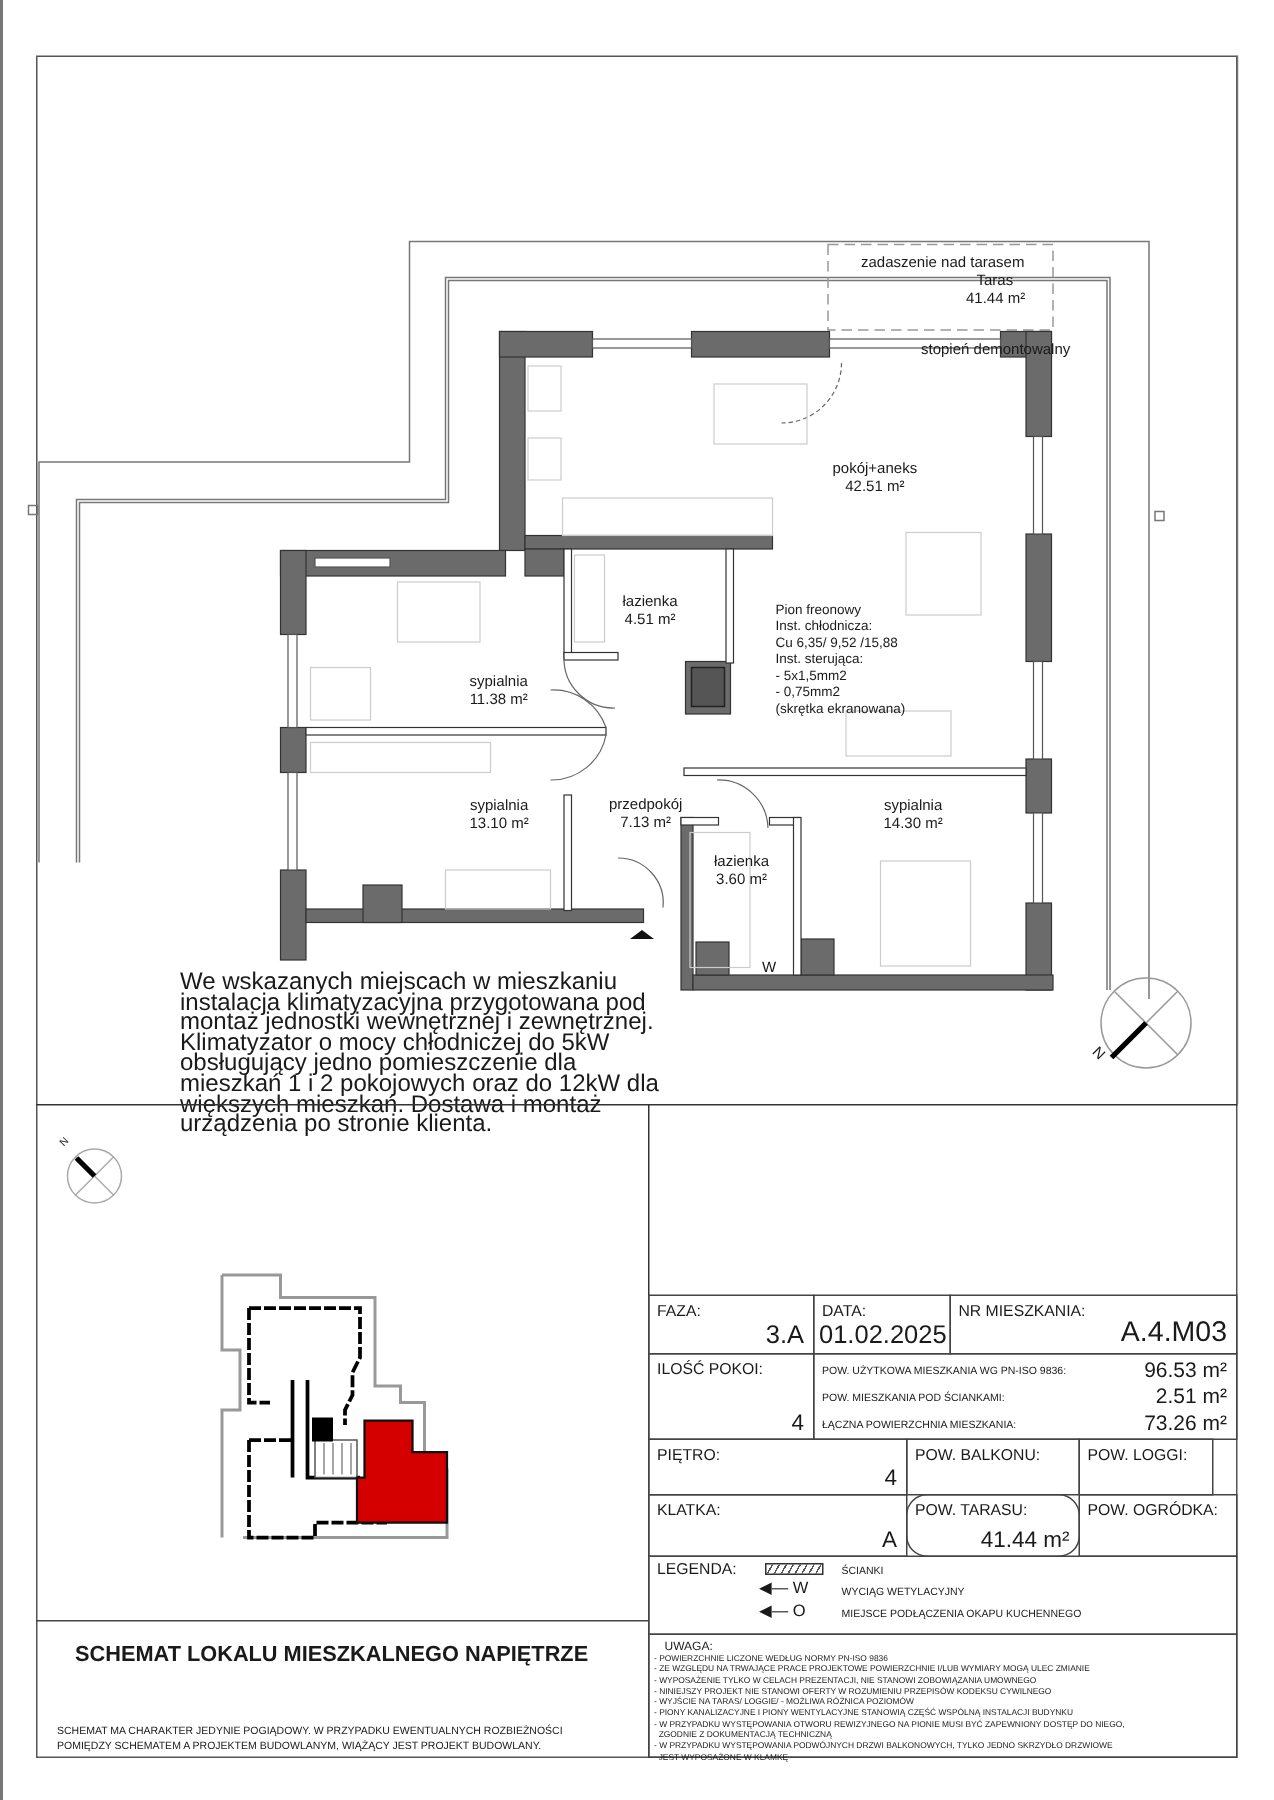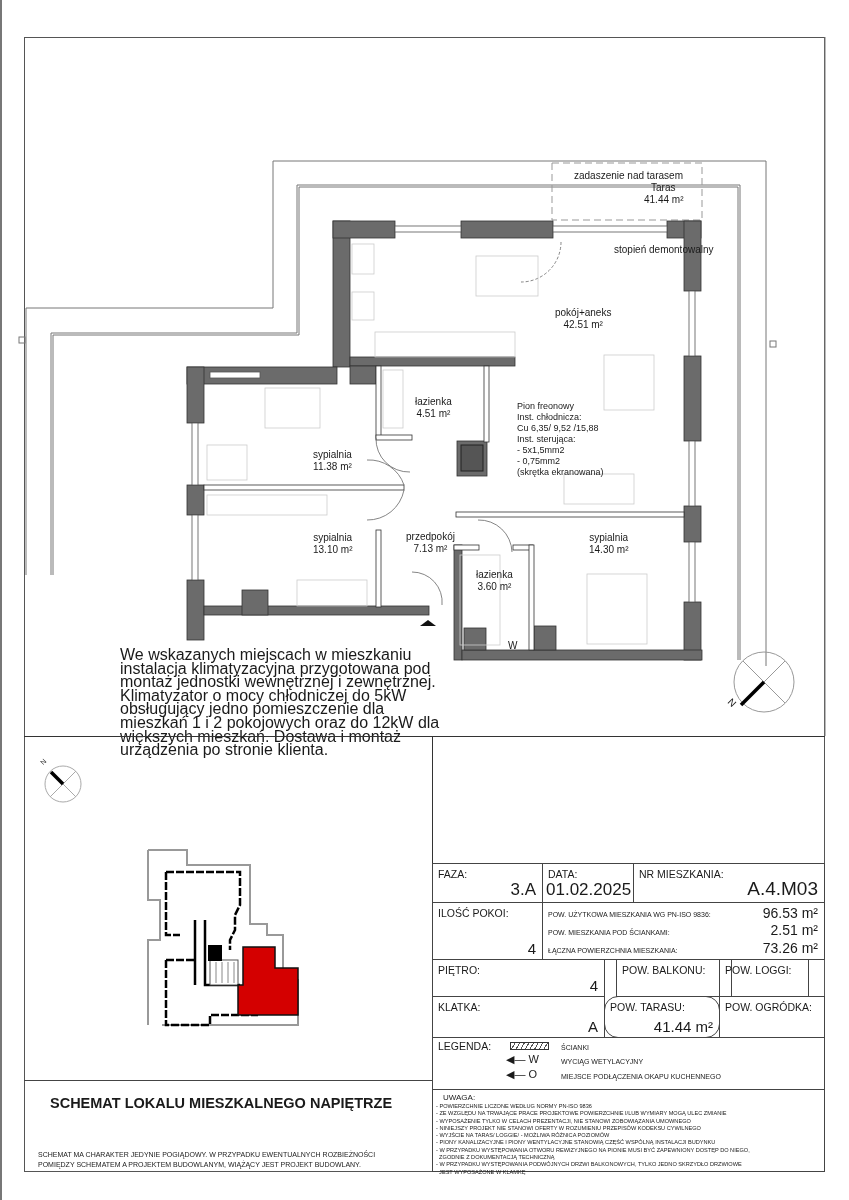--- a/index.html
+++ b/index.html
@@ -122,21 +122,21 @@
     <circle cx="764" cy="682" r="30" fill="none" stroke="#999"></circle>
     <line x1="743" y1="661" x2="785" y2="703" stroke="#999"></line>
     <line x1="785" y1="661" x2="743" y2="703" stroke="#999"></line>
     <line x1="764" y1="682" x2="741" y2="705" stroke="#000" stroke-width="3.5"></line>
   </g>
 </svg>
 
 <div class="lbl" style="left:574px;top:170px;">zadaszenie nad tarasem</div>
 <div class="lbl" style="left:651px;top:182px;">Taras</div>
 <div class="lbl" style="left:644px;top:194px;">41.44 m²</div>
-<div class="lbl" style="left:566px;top:244px;padding-left:48px;">stopień demontowalny</div>
+<div class="lbl" style="left:566px;top:228px;padding-left:48px;">stopień demontowalny</div>
 
 <div class="lbl" style="left:555px;top:307px;"><span>pokój+aneks</span><br><span>42.51 m²</span></div>
 <div class="lbl" style="left:415px;top:396px;"><span>łazienka</span><br><span>4.51 m²</span></div>
 <div class="lbl" style="left:313px;top:449px;"><span>sypialnia</span><br><span>11.38 m²</span></div>
 <div class="lbl" style="left:313px;top:532px;"><span>sypialnia</span><br><span>13.10 m²</span></div>
 <div class="lbl" style="left:406px;top:531px;"><span>przedpokój</span><br><span>7.13 m²</span></div>
 <div class="lbl" style="left:476px;top:569px;"><span>łazienka</span><br><span>3.60 m²</span></div>
 <div class="lbl" style="left:589px;top:532px;"><span>sypialnia</span><br><span>14.30 m²</span></div>
 
 <div class="note-plan" style="left:517px;top:401px;">Pion freonowy
@@ -219,21 +219,21 @@
     <div class="abs small" style="left:5px;top:26px;">POW. MIESZKANIA POD  ŚCIANKAMI:</div>
     <div class="abs" style="right:6px;top:19px;font-size:14px;">2.51 m²</div>
     <div class="abs small" style="left:5px;top:44px;">ŁĄCZNA POWIERZCHNIA MIESZKANIA:</div>
     <div class="abs" style="right:6px;top:37px;font-size:14px;">73.26 m²</div>
   </div>
 
   <div class="cell" style="left:0;top:96px;width:173px;height:38px;">
     <div class="cap">PIĘTRO:</div>
     <div class="val">4</div>
   </div>
-  <div class="cell" style="left:172px;top:96px;width:116px;height:38px;margin-left:12px;">
+  <div class="cell" style="left:172px;top:96px;width:116px;height:38px;">
     <div class="cap">POW. BALKONU:</div>
     <div class="val"></div>
   </div>
   <div class="cell" style="left:287px;top:96px;width:90px;height:38px;">
     <div class="cap">POW. LOGGI:</div>
     <div class="val"></div>
   </div>
 
   <div class="cell" style="left:0;top:133px;width:173px;height:42px;">
     <div class="cap">KLATKA:</div>

